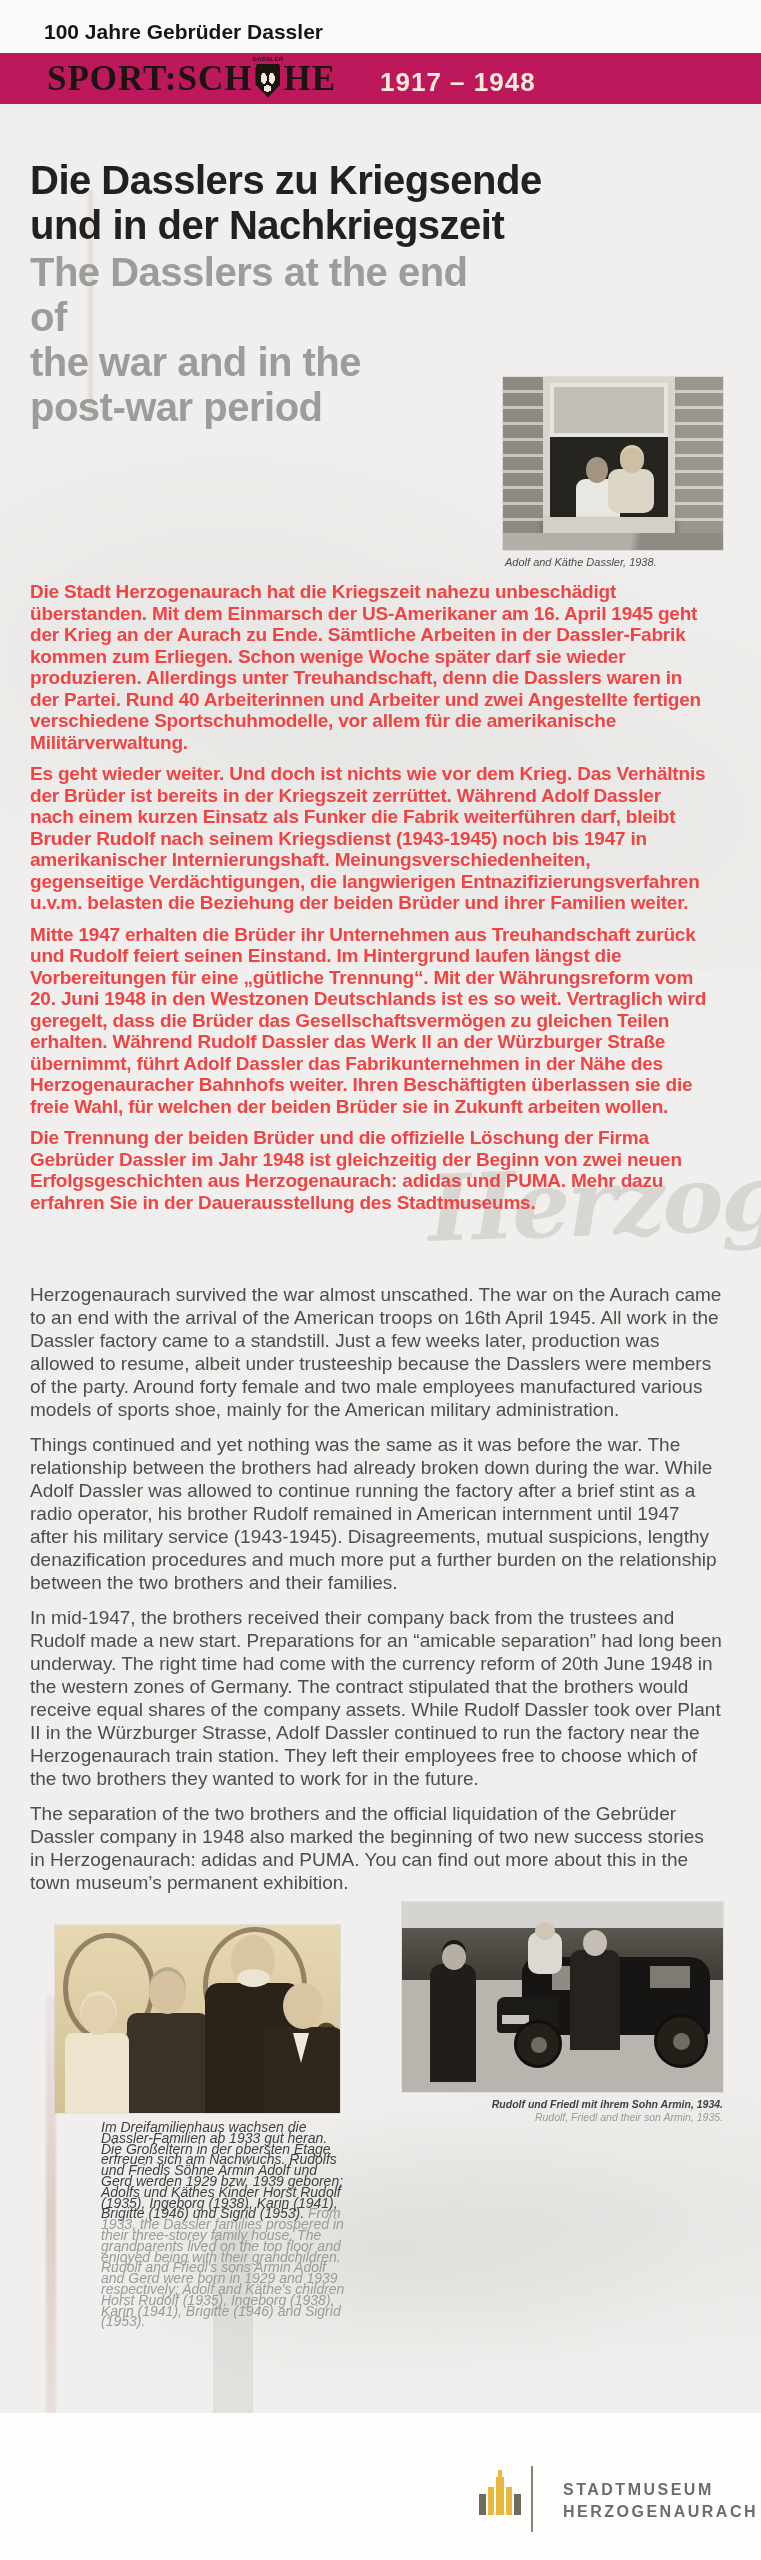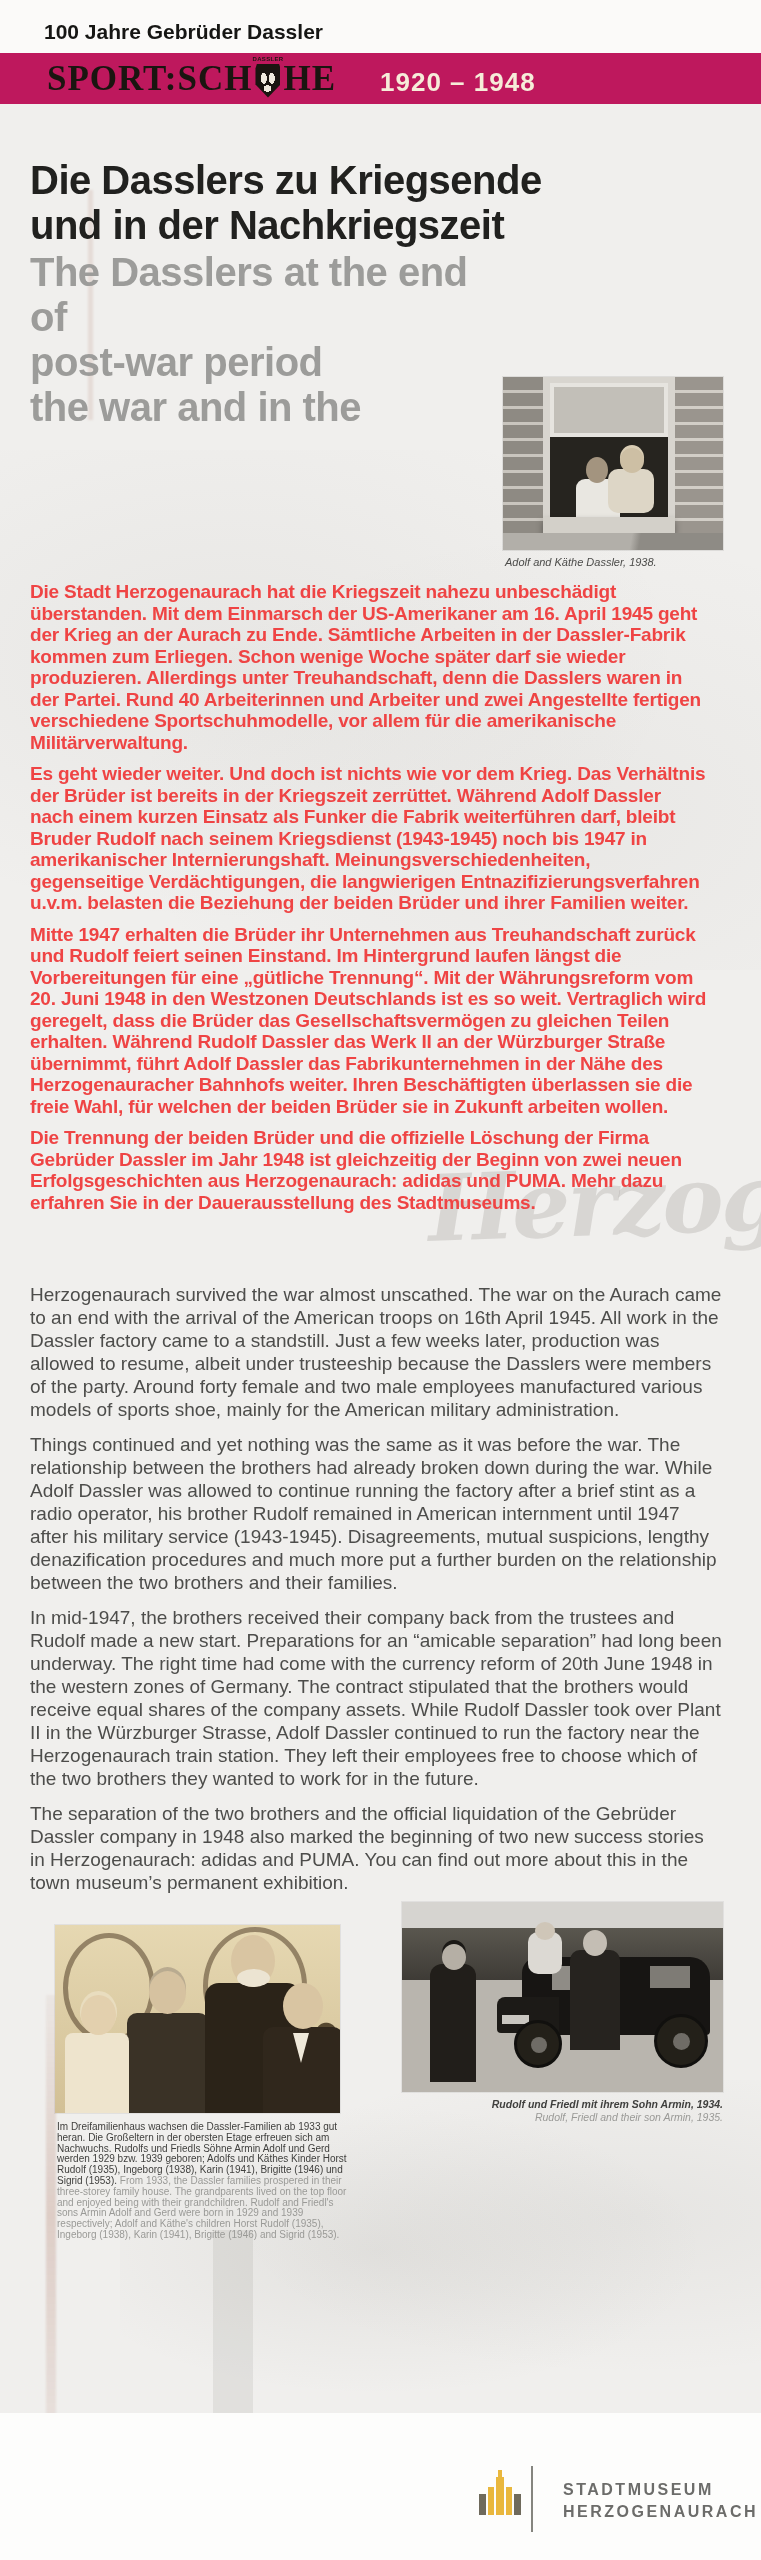--- a/index.html
+++ b/index.html
@@ -118,21 +118,21 @@
   .pf-grandma-head { position:absolute; left:94px; top:46px; width:37px; height:43px; background:#d6c2a0;
     border-radius:50%; box-shadow:0 -4px 0 0 #b9ab90; }
   .pf-girl-body { position:absolute; left:10px; top:108px; width:64px; height:80px; background:#eee4cd; border-radius:8px 8px 0 0; }
   .pf-girl-head { position:absolute; left:26px; top:70px; width:35px; height:40px; background:#e3d0ae;
     border-radius:50%; box-shadow:0 -3px 0 1px #e9ddbf; }
   .pf-boy-body { position:absolute; left:208px; top:102px; width:80px; height:86px; background:#30271c; border-radius:10px 10px 0 0; }
   .pf-boy-shirt { position:absolute; left:238px; top:108px; width:16px; height:30px; background:#efe9da; clip-path:polygon(0 0,100% 0,50% 100%); }
   .pf-boy-head { position:absolute; left:228px; top:58px; width:40px; height:46px; background:#d9c5a2; border-radius:50%; }
   .caption-family {
     position:absolute; left:57px; top:2122px; width:294px;
-    font-size:10px; line-height:10.8px; 
+    font-size:14px; line-height:10.8px; font-style:italic;padding-left:44px;
   }
   .caption-family .cap-de { color:#3f3f3d; }
   .caption-family .cap-en { color:#9a9a97; }
   .photo-car { position:absolute; left:402px; top:1902px; width:321px; height:190px;
     background:#b9b5ae; overflow:hidden; box-shadow:0 0 0 1px rgba(0,0,0,0.06); }
   .pc-sky { position:absolute; left:0; top:0; width:321px; height:72px; background:#d6d4d0; }
   .pc-forest { position:absolute; left:0; top:26px; width:321px; height:52px;
     background:linear-gradient(#5a574f, #3e3b36); }
   .pc-car-body { position:absolute; left:120px; top:55px; width:188px; height:78px; background:#171513; border-radius:16px 20px 4px 4px; }
   .pc-car-win1 { position:absolute; left:150px; top:64px; width:34px; height:24px; background:#8f8c86; }
@@ -186,31 +186,31 @@
   <div class="pretitle">100 Jahre Gebrüder Dassler</div>
   <div class="banner">
     <div class="brand">
       <span>SPORT:SCH</span>
       <span class="crest">
         <span class="crest-banner">DASSLER</span>
         <span class="crest-shield"></span>
       </span>
       <span>HE</span>
     </div>
-    <div class="years">1920 – 1948</div>
+    <div class="years">1917 – 1948</div>
   </div>
 
   <div class="headline-de">
     <div>Die Dasslers zu Kriegsende</div>
     <div>und in der Nachkriegszeit</div>
   </div>
   <div class="headline-en">
     <div>The Dasslers at the end of</div>
+    <div>the war and in the</div>
     <div>post-war period</div>
-    <div>the war and in the</div>
   </div>
 
   <div class="photo-top">
     <div class="pt-brick-l"></div>
     <div class="pt-brick-r"></div>
     <div class="pt-window">
       <div class="pt-pane"></div>
       <div class="pt-open">
         <div class="pt-man-body"></div>
         <div class="pt-man-head"></div>

